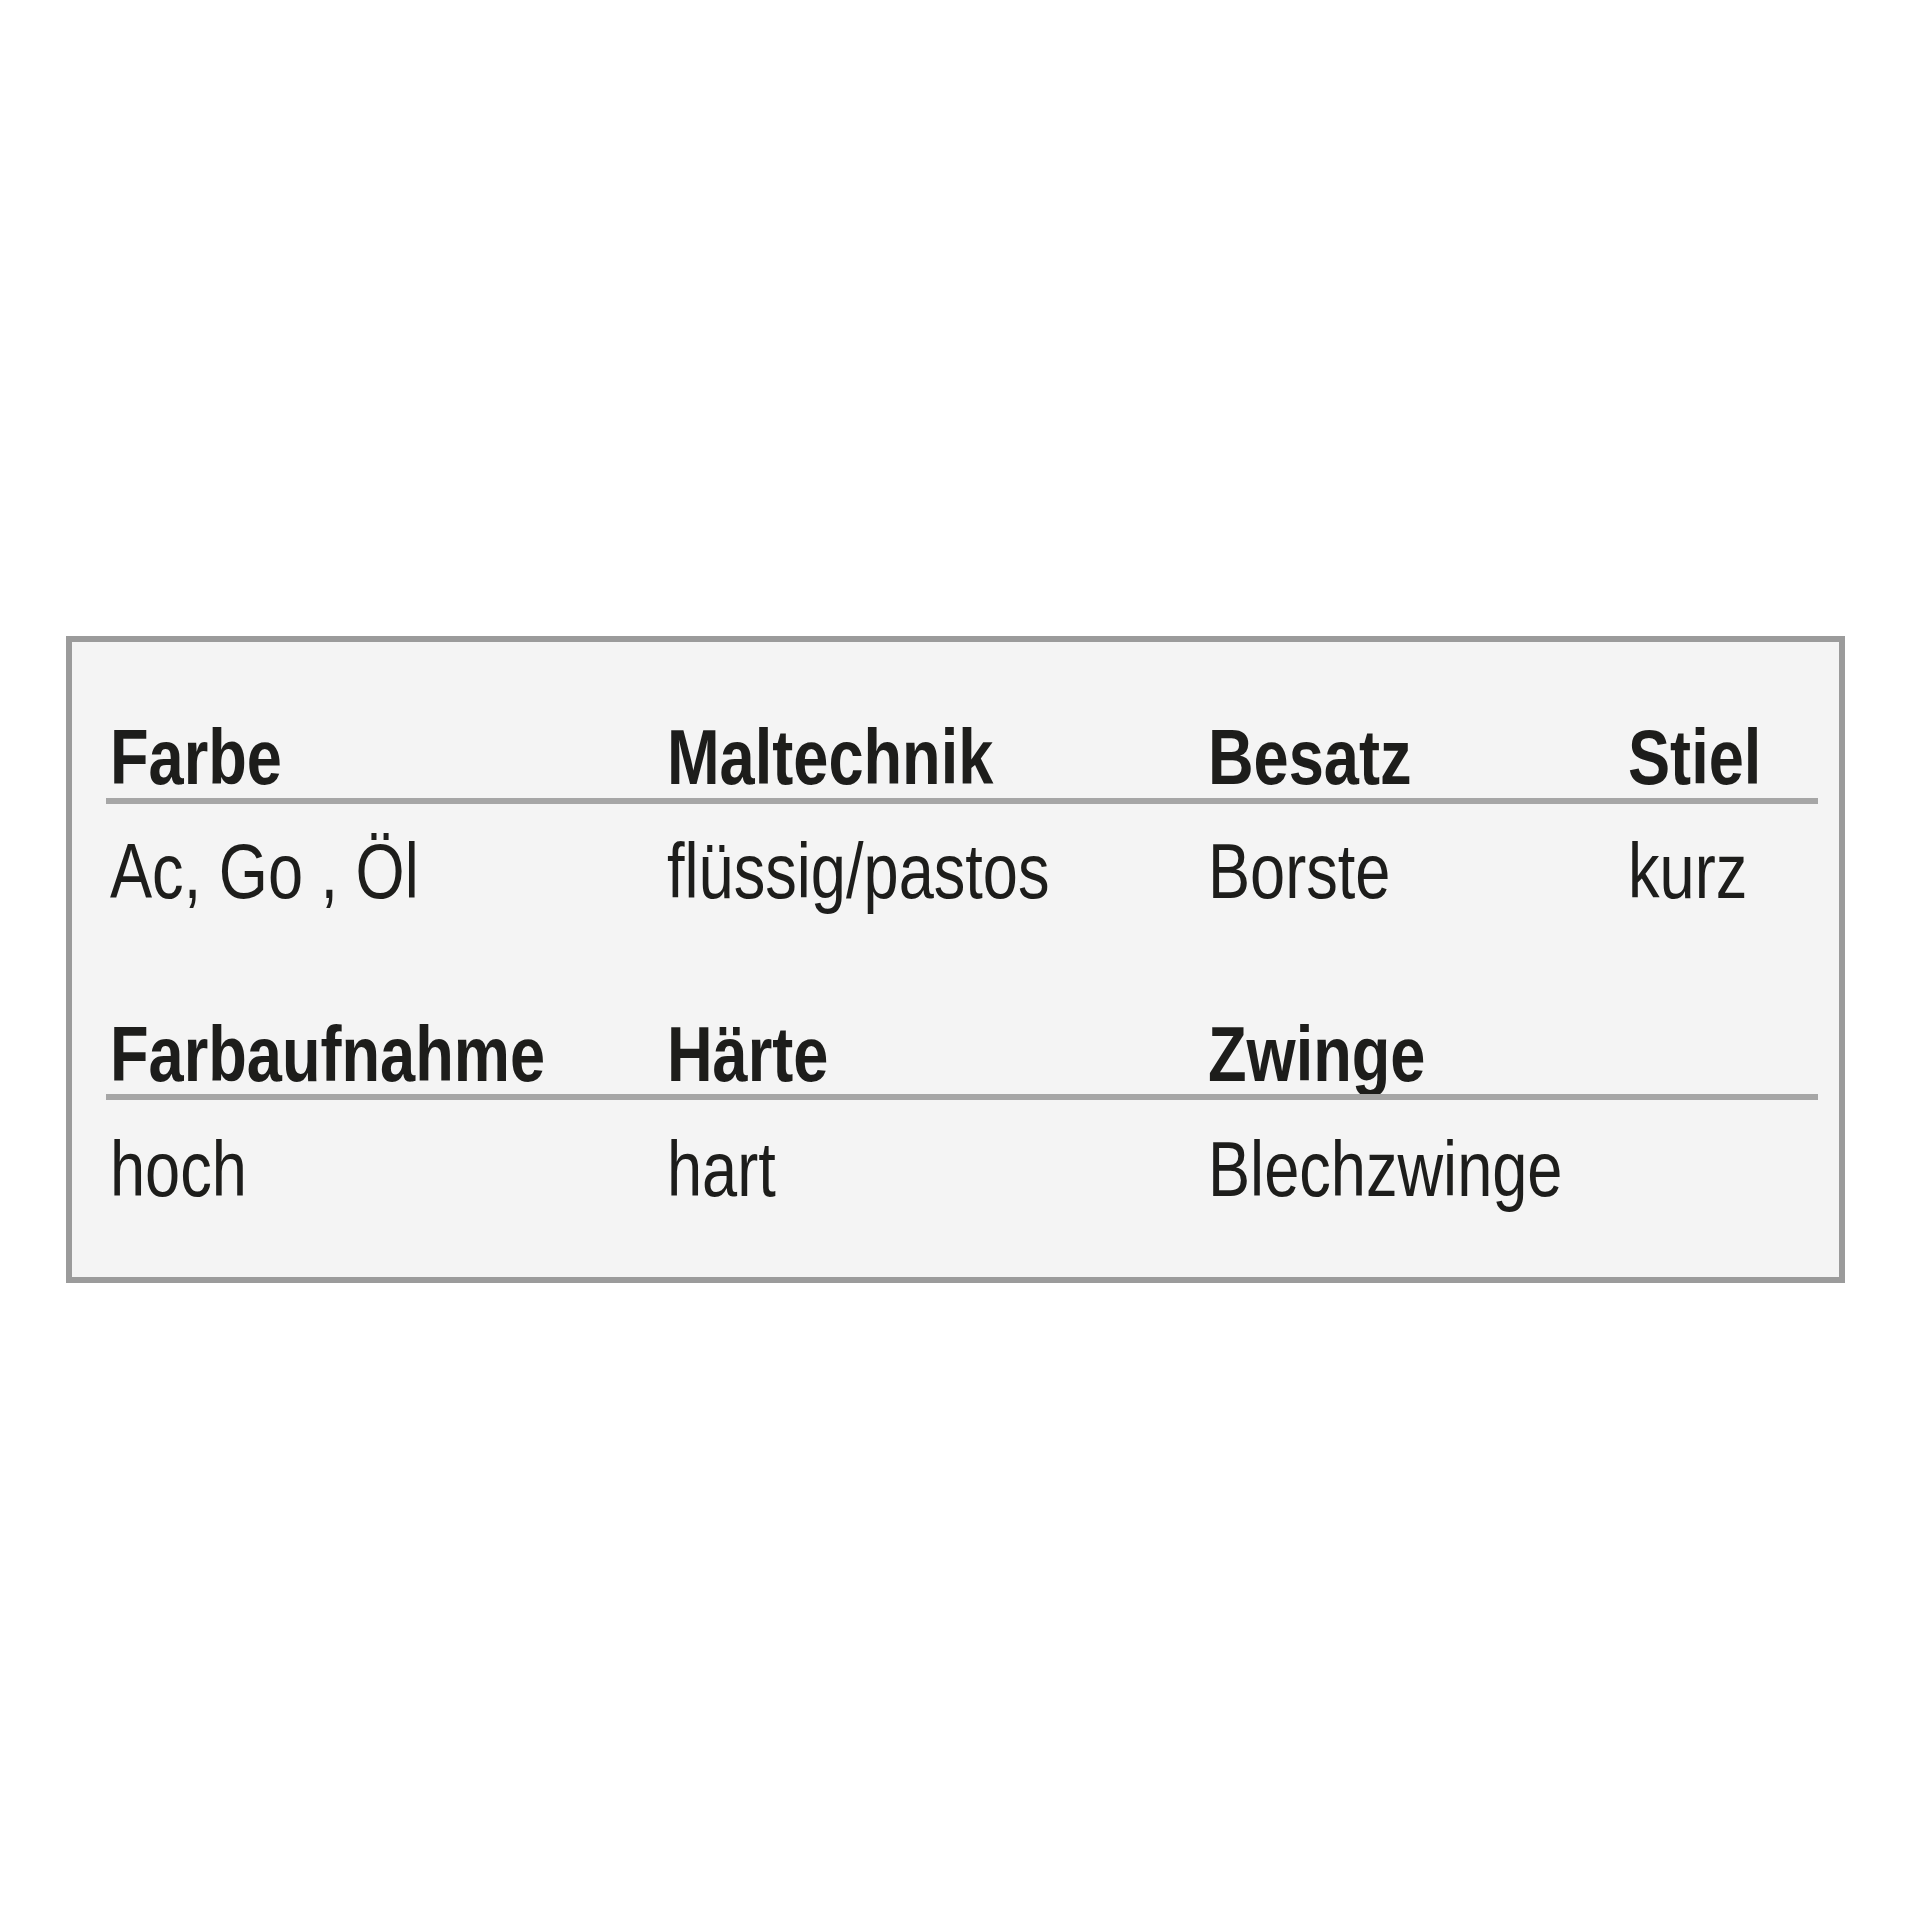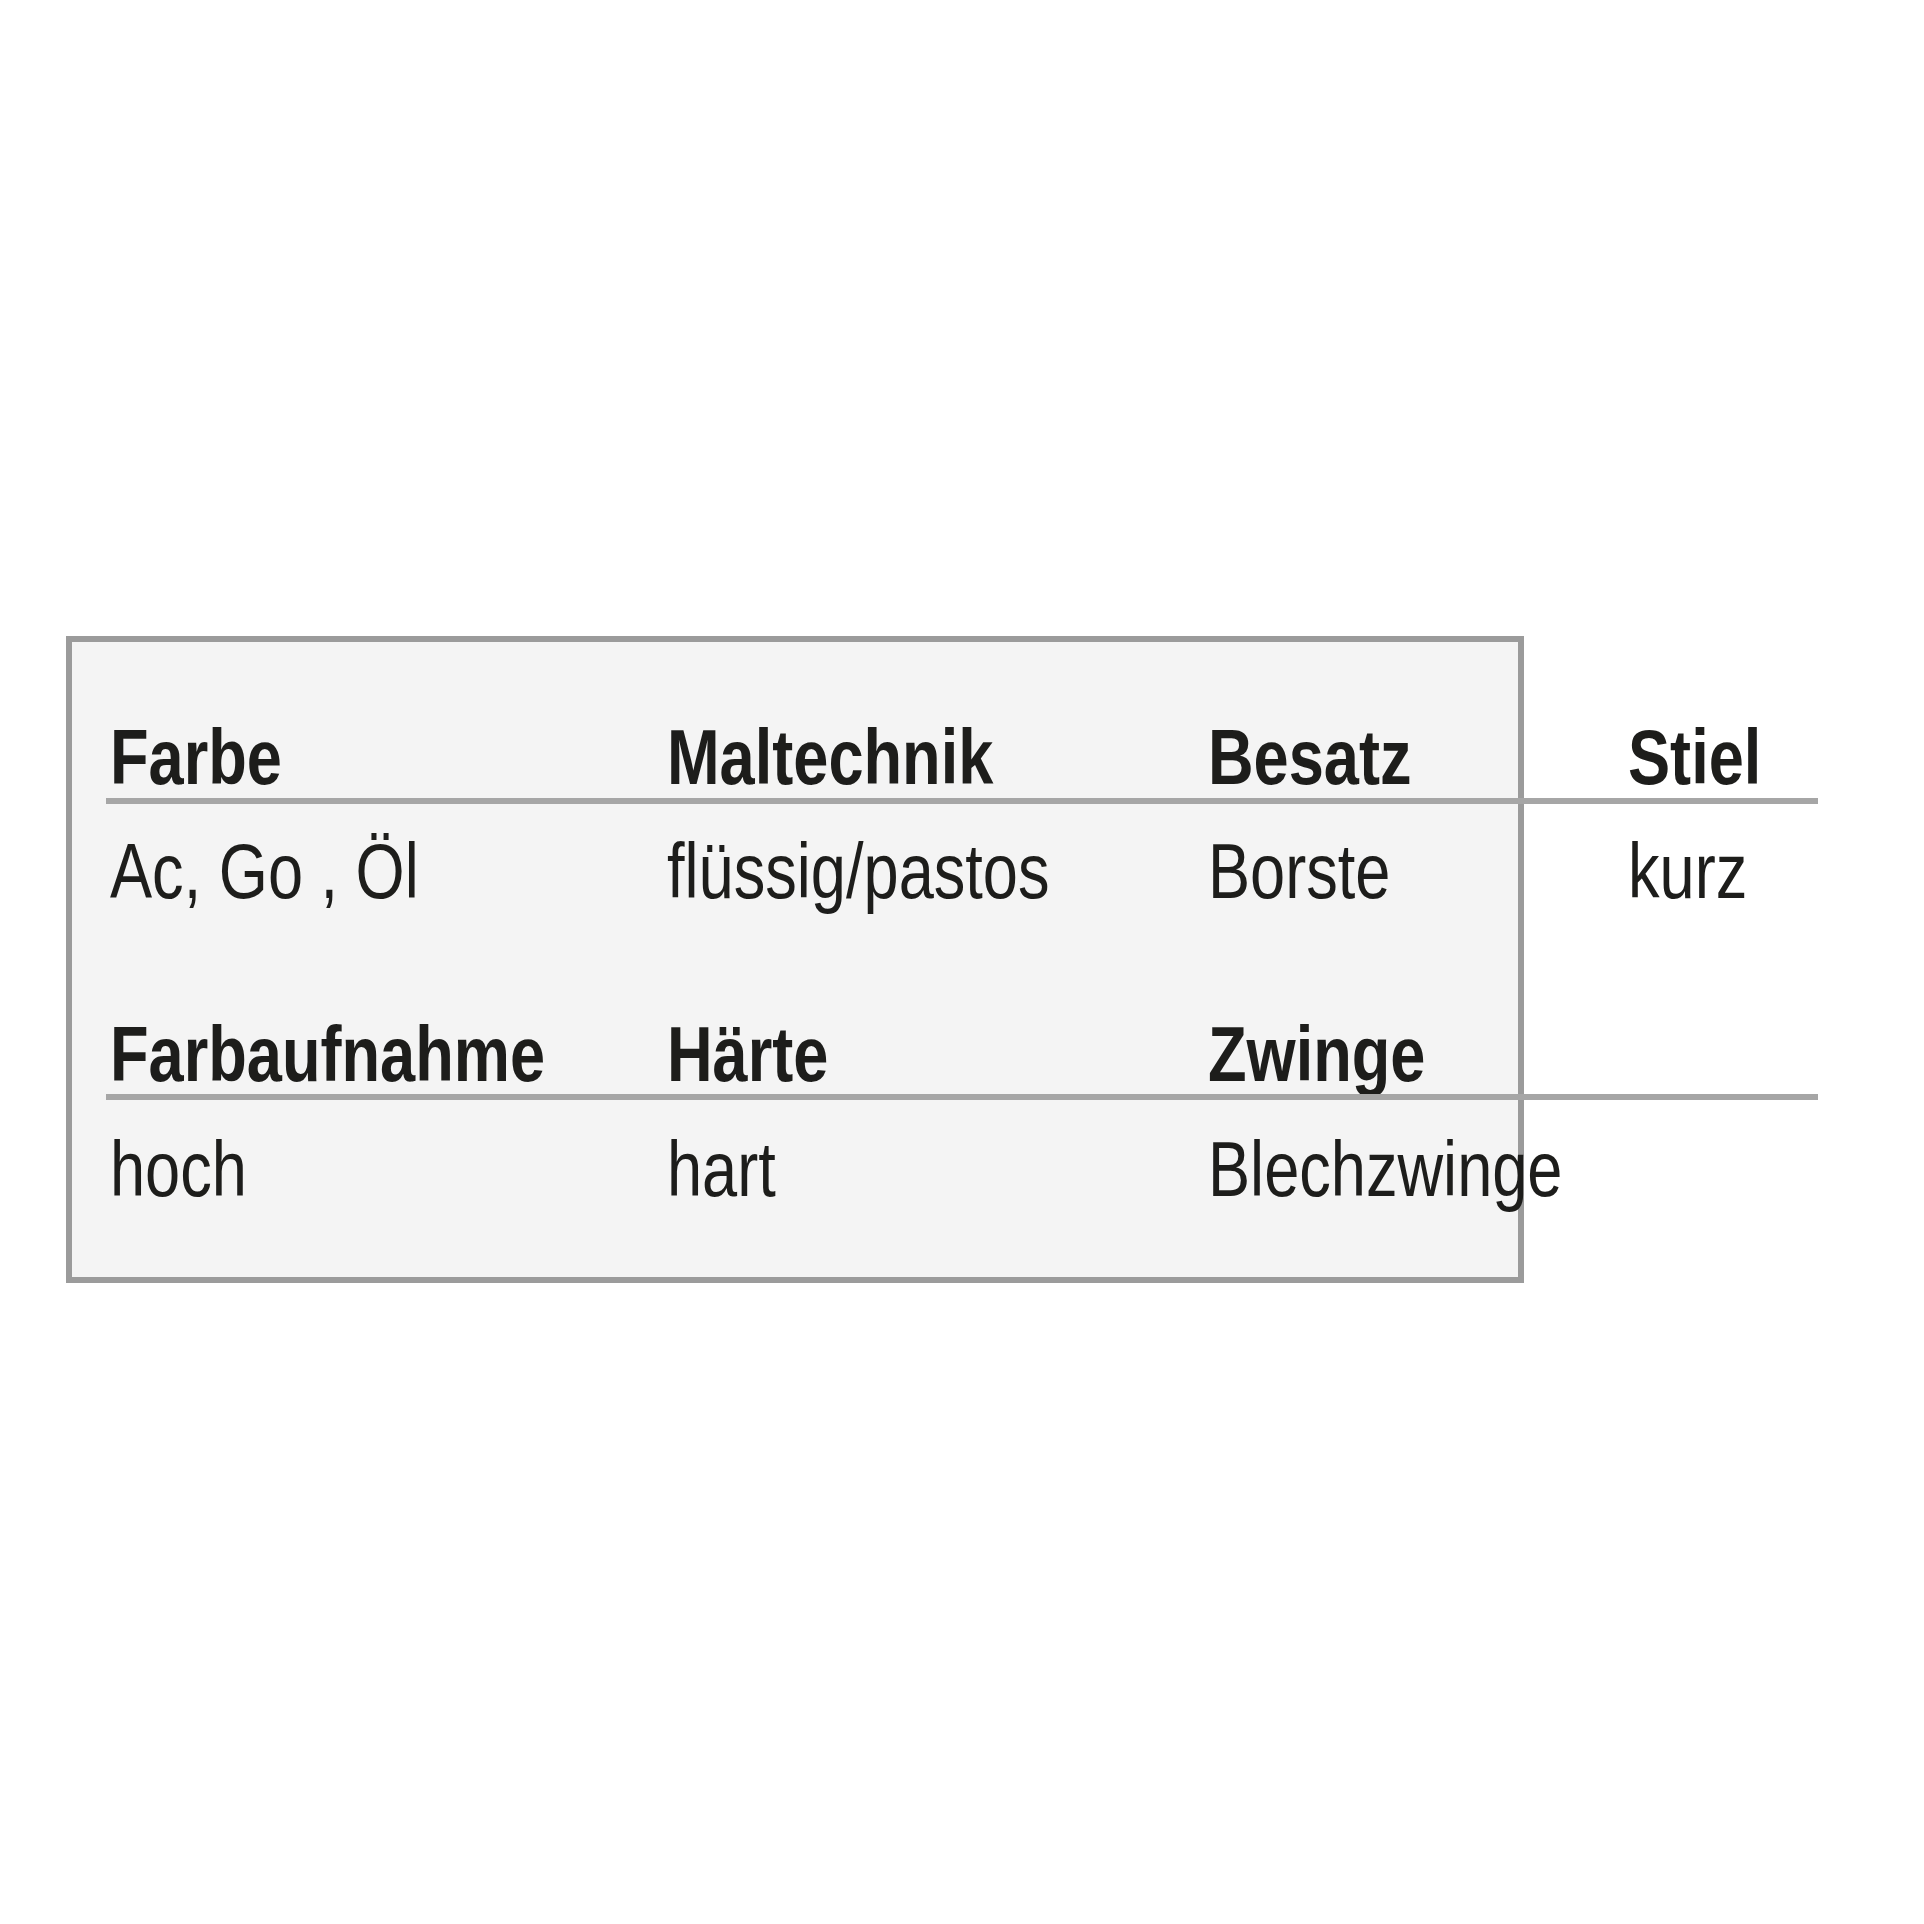--- a/index.html
+++ b/index.html
@@ -14,21 +14,21 @@
   .canvas {
     position: relative;
     width: 1925px;
     height: 1925px;
     background: #ffffff;
   }
   .spec-panel {
     position: absolute;
     left: 66px;
     top: 636px;
-    width: 1458px;
+    width: 1779px;
     height: 647px;
     box-sizing: border-box;
     background: #f4f4f4;
     border: 6.4px solid #9b9b9b;
   }
   .cell {
     position: absolute;
     white-space: nowrap;
     font-size: 77px;
     line-height: 1;

